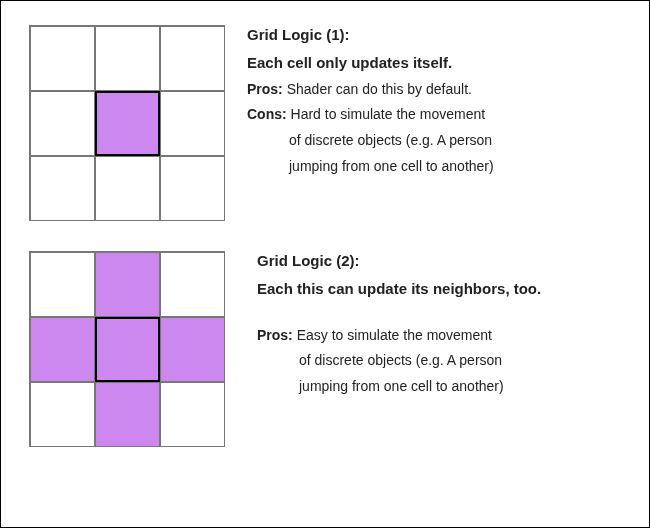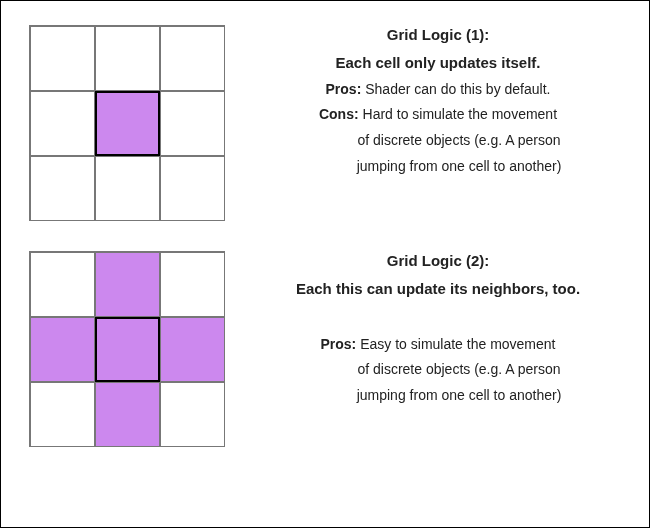--- a/index.html
+++ b/index.html
@@ -9,28 +9,27 @@
     background: #fff;
     font-family: "Malgun Gothic", "Segoe UI", Arial, sans-serif;
     font-size: 14px;
     color: #222;
   }
   .page {
     width: 650px;
     height: 528px;
     border: 1px solid #000;
     padding: 18px 20px 32px 28px;
-    text-align: center;
   }
   .section {
     display: flex;
     align-items: flex-start;
     margin-bottom: 24px;
   }
-  .section:last-child { margin-bottom: 0; }
+  .section:last-child { margin-bottom: 0; gap: 10px; }
   .grid-wrap {
     flex: 0 0 auto;
     width: 196px;
     margin-right: 22px;
     padding-top: 6px;
   }
   .grid {
     width: 196px;
     height: 196px;
     position: relative;
@@ -114,21 +113,21 @@
         <div class="cell r1 c1 hl center"></div>
         <div class="cell r1 c2 hl"></div>
         <div class="cell r2 c0"></div>
         <div class="cell r2 c1 hl"></div>
         <div class="cell r2 c2"></div>
       </div>
     </div>
     <div class="textcol">
       <div class="title-line">Grid Logic (2):</div>
       <div class="title-line">Each this can update its neighbors, too.</div>
-      <div class="pros-cons" style="margin-top:29px">
+      <div class="pros-cons" style="margin-top:20px">
         <div>
           <span class="pc-label">Pros:</span>
           <span>Easy to simulate the movement</span>
         </div>
         <div class="indent">of discrete objects (e.g. A person</div>
         <div class="indent">jumping from one cell to another)</div>
       </div>
     </div>
   </div>
 

